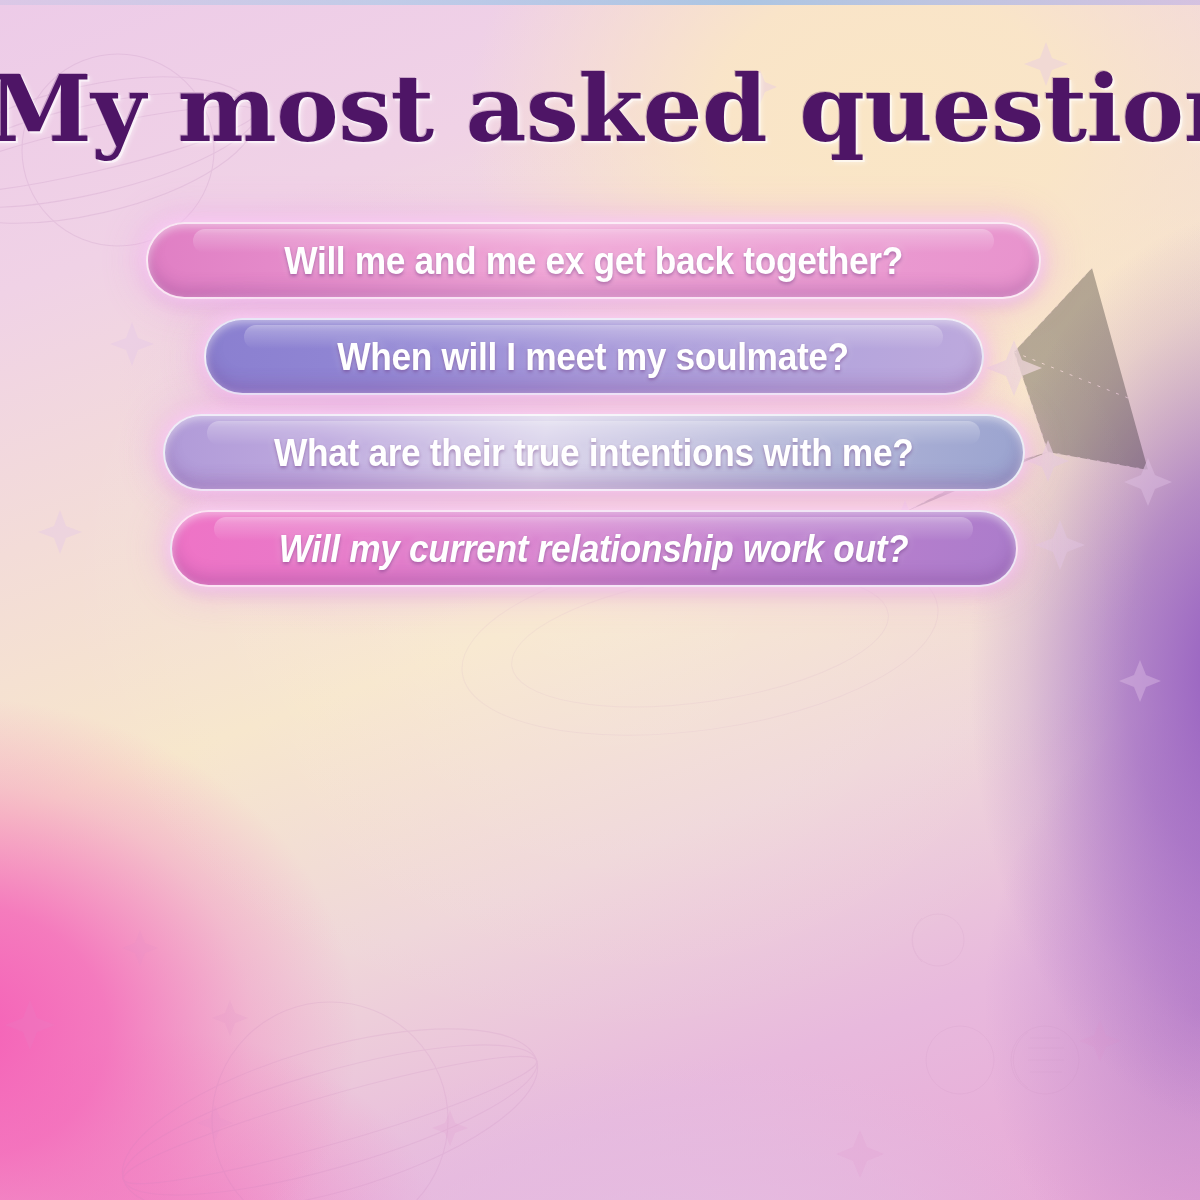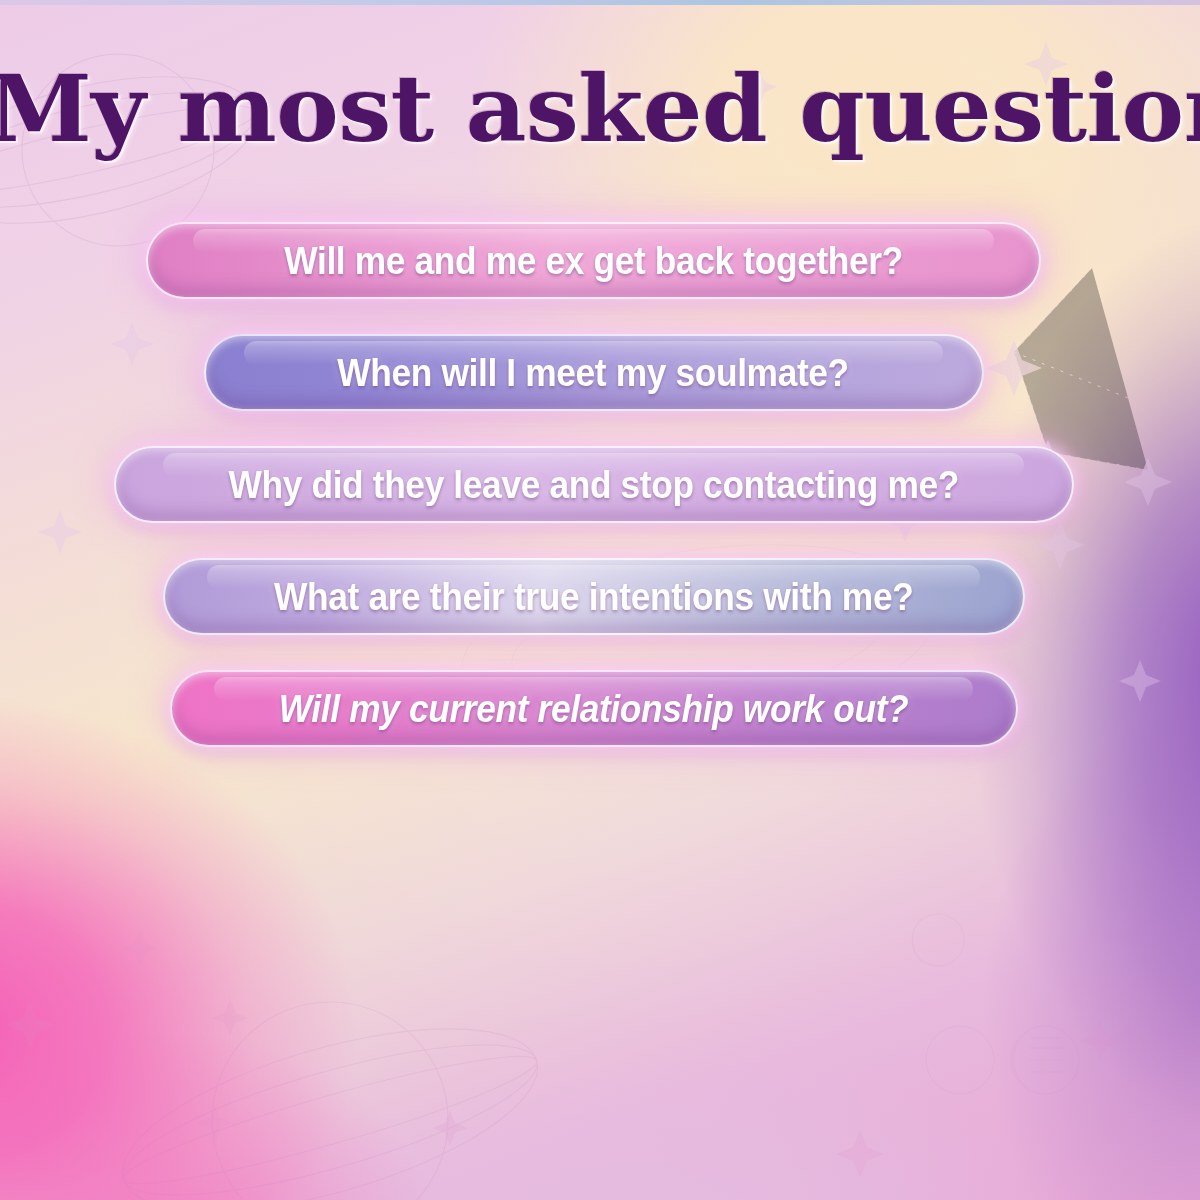--- a/index.html
+++ b/index.html
@@ -85,21 +85,21 @@
   }
 
   
   .pill-stack {
     position:absolute;
     top:222px; left:0; right:13px;
     z-index:4;
     display:flex;
     flex-direction:column;
     align-items:center;
-    gap:35px;
+    gap:19px;
   }
   .pill {
     position:relative;
     height:77px;
     border-radius:42px;
     display:flex;
     align-items:center;
     justify-content:center;
     border:2px solid rgba(255,255,255,.80);
     box-shadow:
@@ -218,23 +218,20 @@
 
     <div class="pill p1">
       <span class="pill-label">Will me and me ex get back together?</span>
     </div>
 
     <div class="pill p2">
       <span class="pill-label">When will I meet my soulmate?</span>
     </div>
 
 
-    <div class="pill p4">
-      <span class="pill-label">Why did they leave and stop contacting me?</span>
-    </div>
 
     <div class="pill p5">
       <span class="pill-label">What are their true intentions with me?</span>
     </div>
 
     <div class="pill p6">
       <span class="pill-label">Will my current relationship work out?</span>
     </div>
 
 

